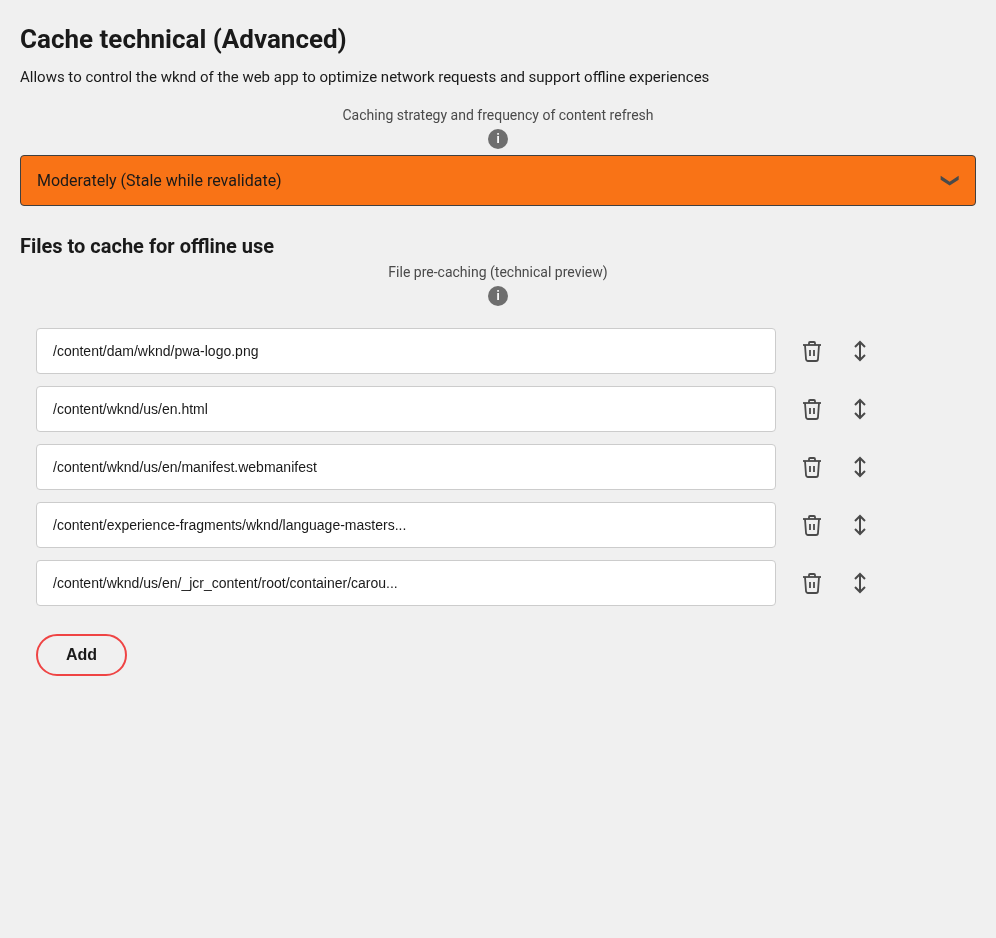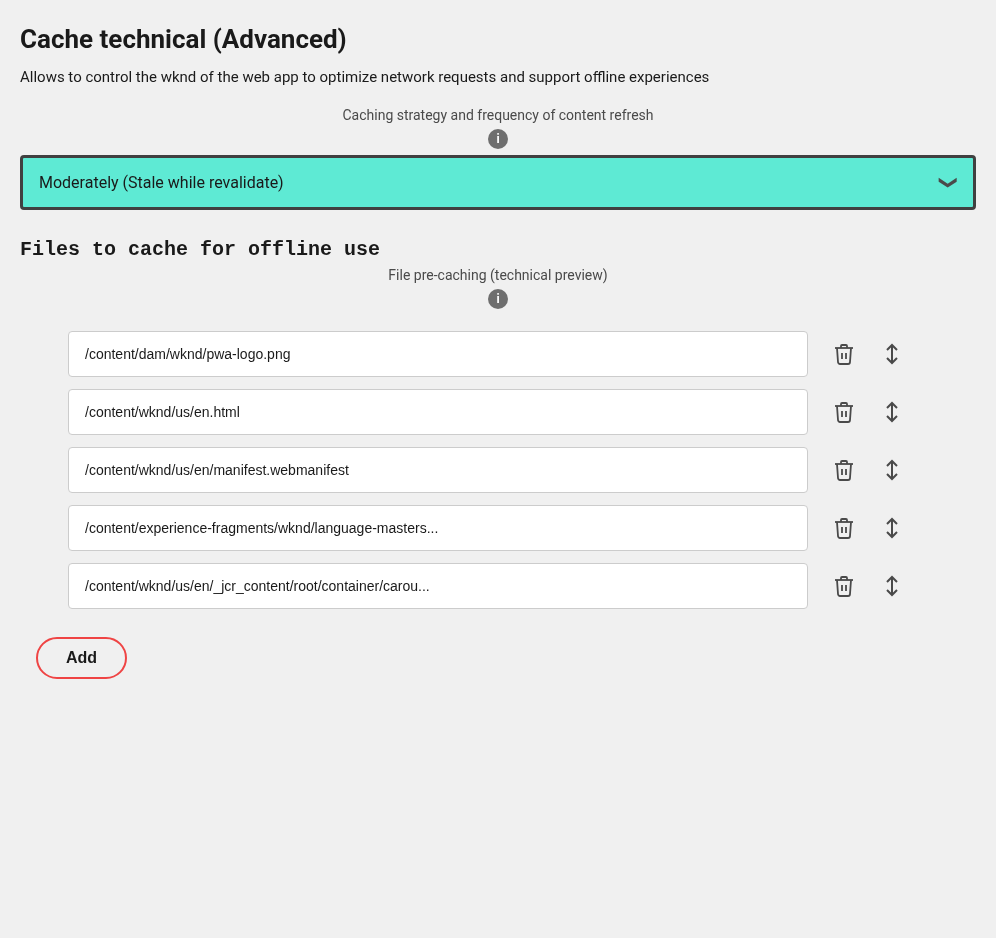--- a/index.html
+++ b/index.html
@@ -56,22 +56,22 @@
       flex-shrink: 0;
     }
 
     .dropdown-wrapper {
       position: relative;
       margin-bottom: 28px;
     }
 
     .dropdown {
       width: 100%;
-      background: #5eead4;
-      border: 3px solid #404040;
+      background: #f97316;
+      border: 1px solid #404040;
       border-radius: 4px;
       padding: 14px 16px;
       font-size: 16px;
       color: #1a1a1a;
       appearance: none;
       cursor: pointer;
       display: flex;
       align-items: center;
       justify-content: space-between;
     }
@@ -79,36 +79,34 @@
     .dropdown-chevron {
       font-size: 18px;
       color: #4a4a4a;
     }
 
     .section-title {
       font-size: 20px;
       font-weight: 700;
       margin-bottom: 6px;
       color: #1a1a1a;
-      font-family: Liberation Mono, monospace;
     }
 
     .files-section {
       background-color: #f0f0f0;
       padding: 16px;
       border-radius: 4px;
       margin-top: 4px;
     }
 
     .file-item {
       display: flex;
       align-items: center;
       margin-bottom: 12px;
       gap: 12px;
-      margin-left: 32px;
     }
 
     .file-input {
       flex: 1;
       background: white;
       border: 1px solid #ccc;
       border-radius: 4px;
       padding: 14px 16px;
       font-size: 14px;
       color: #1a1a1a;

